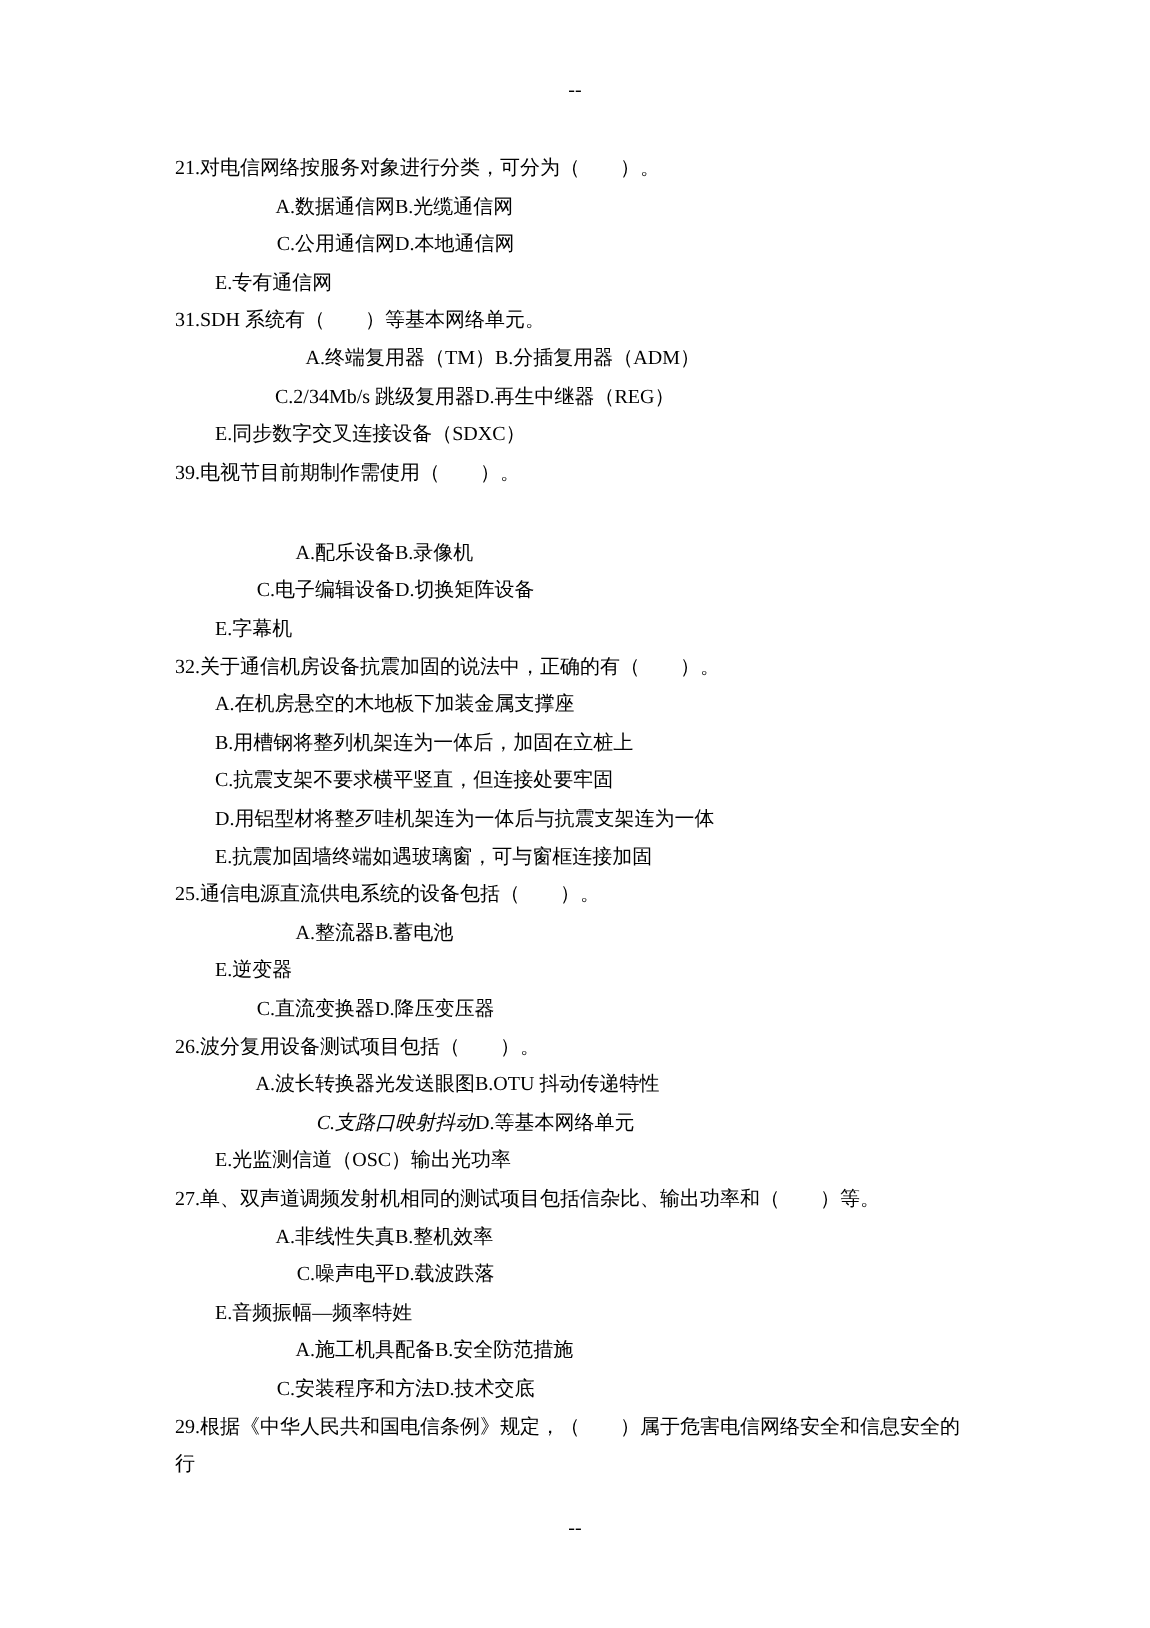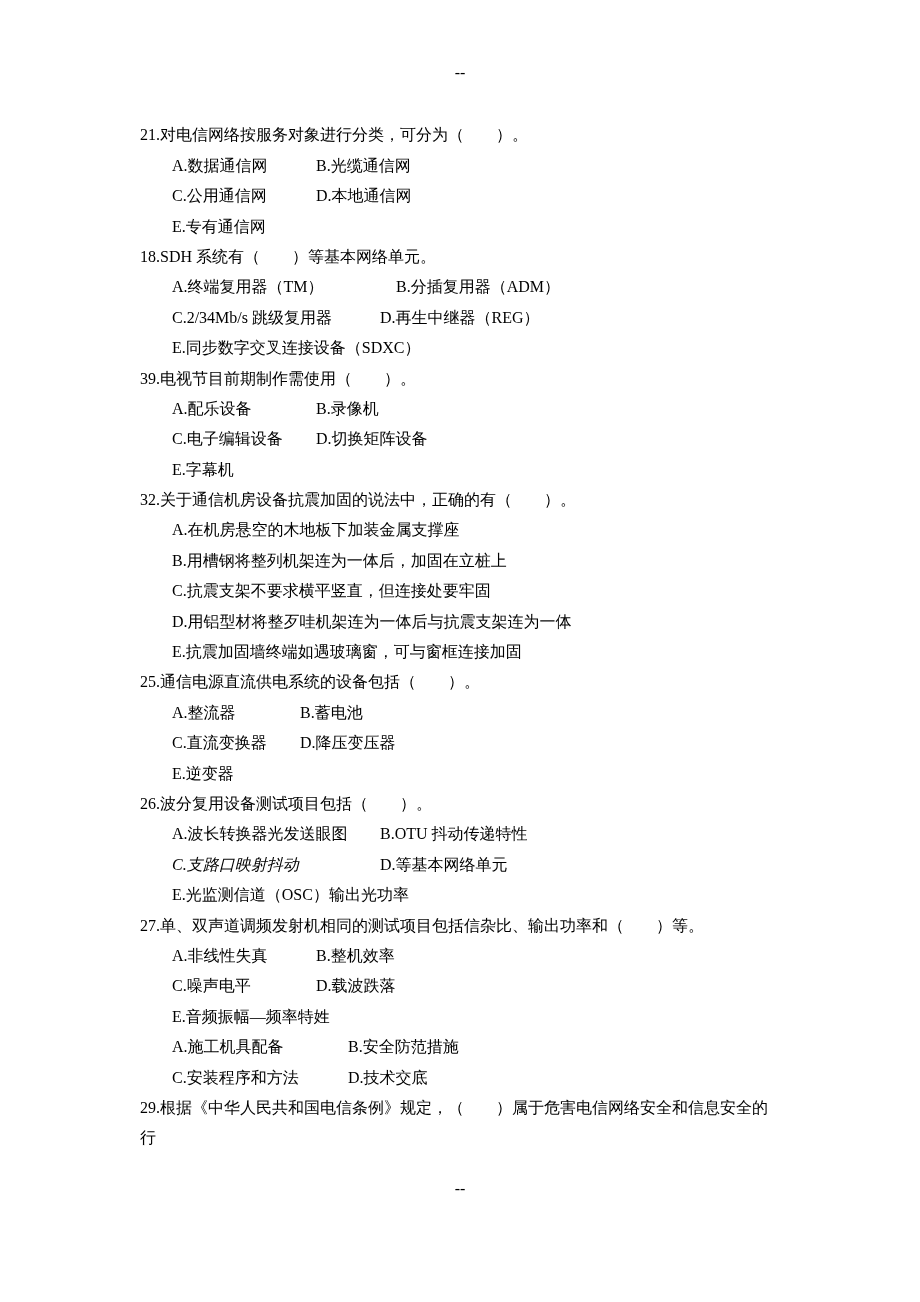--- a/index.html
+++ b/index.html
@@ -32,59 +32,60 @@
   }
   .stem {
     text-indent: 0;
   }
   .opts-row {
     padding-left: 2em;
     white-space: pre;
   }
   .opts-row span {
     display: inline-block;
+    text-align: right;
   }
 </style>
 </head>
 <body>
 
 <div class="page">
   <div class="dashes">--</div>
   <div id="questions-container">
       <div class="question">
         <div class="stem"><span>21.</span><span>对电信网络按服务对象进行分类，可分为（　　）。</span></div>
         <div class="opts-row"><span style="width: 9em;">A.数据通信网</span><span>B.光缆通信网</span></div>
         <div class="opts-row"><span style="width: 9em;">C.公用通信网</span><span>D.本地通信网</span></div>
         <div class="opts-row"><span>E.专有通信网</span></div>
       </div>
       <div class="question">
-        <div class="stem"><span>18.</span><span>SDH 系统有（　　）等基本网络单元。</span></div>
+        <div class="stem"><span>31.</span><span>SDH 系统有（　　）等基本网络单元。</span></div>
         <div class="opts-row"><span style="width: 14em;">A.终端复用器（TM）</span><span>B.分插复用器（ADM）</span></div>
         <div class="opts-row"><span style="width: 13em;">C.2/34Mb/s 跳级复用器</span><span>D.再生中继器（REG）</span></div>
         <div class="opts-row"><span>E.同步数字交叉连接设备（SDXC）</span></div>
       </div>
       <div class="question">
         <div class="stem"><span>39.</span><span>电视节目前期制作需使用（　　）。</span></div>
-        <div class="opts-row"><span style="width: 9em;">A.配乐设备</span><span>B.录像机</span></div>
+        <div class="opts-row"><span style="width: 9em; margin-top: 34px;">A.配乐设备</span><span>B.录像机</span></div>
         <div class="opts-row"><span style="width: 9em;">C.电子编辑设备</span><span>D.切换矩阵设备</span></div>
         <div class="opts-row"><span>E.字幕机</span></div>
       </div>
       <div class="question">
         <div class="stem"><span>32.</span><span>关于通信机房设备抗震加固的说法中，正确的有（　　）。</span></div>
         <div class="opts-row"><span>A.在机房悬空的木地板下加装金属支撑座</span></div>
         <div class="opts-row"><span>B.用槽钢将整列机架连为一体后，加固在立桩上</span></div>
         <div class="opts-row"><span>C.抗震支架不要求横平竖直，但连接处要牢固</span></div>
         <div class="opts-row"><span>D.用铝型材将整歹哇机架连为一体后与抗震支架连为一体</span></div>
         <div class="opts-row"><span>E.抗震加固墙终端如遇玻璃窗，可与窗框连接加固</span></div>
       </div>
       <div class="question">
         <div class="stem"><span>25.</span><span>通信电源直流供电系统的设备包括（　　）。</span></div>
         <div class="opts-row"><span style="width: 8em;">A.整流器</span><span>B.蓄电池</span></div>
+        <div class="opts-row"><span>E.逆变器</span></div>
         <div class="opts-row"><span style="width: 8em;">C.直流变换器</span><span>D.降压变压器</span></div>
-        <div class="opts-row"><span>E.逆变器</span></div>
       </div>
       <div class="question">
         <div class="stem"><span>26.</span><span>波分复用设备测试项目包括（　　）。</span></div>
         <div class="opts-row"><span style="width: 13em;">A.波长转换器光发送眼图</span><span>B.OTU 抖动传递特性</span></div>
         <div class="opts-row"><span style="width: 13em; font-style: italic;">C.支路口映射抖动</span><span>D.等基本网络单元</span></div>
         <div class="opts-row"><span>E.光监测信道（OSC）输出光功率</span></div>
       </div>
       <div class="question">
         <div class="stem"><span>27.</span><span>单、双声道调频发射机相同的测试项目包括信杂比、输出功率和（　　）等。</span></div>
         <div class="opts-row"><span style="width: 9em;">A.非线性失真</span><span>B.整机效率</span></div>

